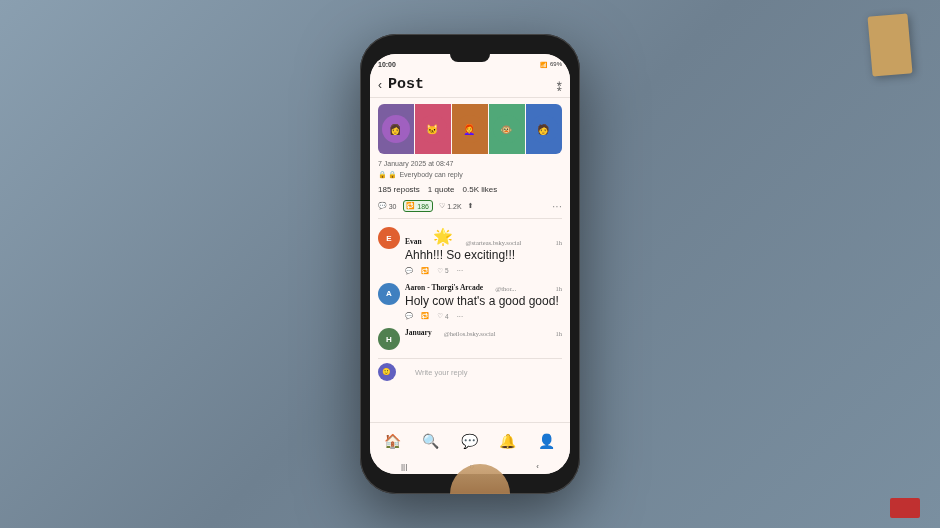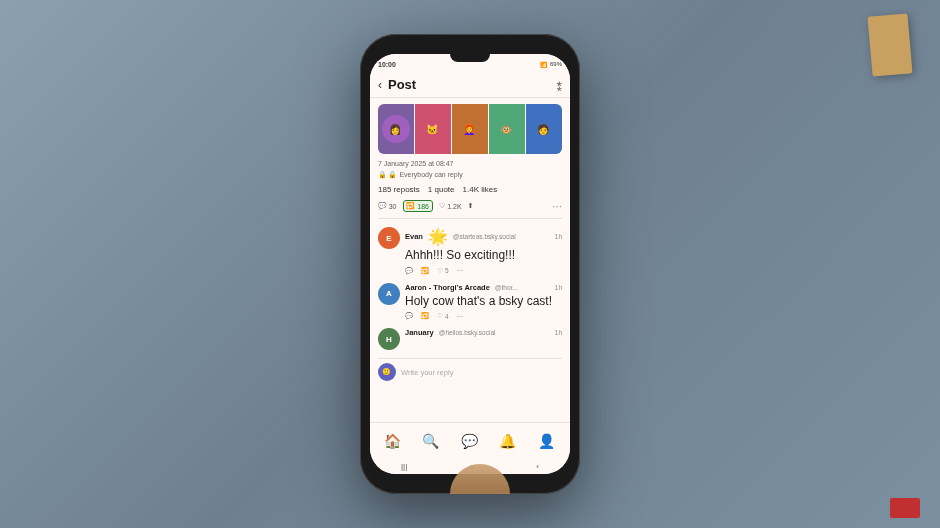--- a/index.html
+++ b/index.html
@@ -97,24 +97,25 @@
       border-bottom: 0.5px solid #e8e0dc;
     }
 
     .back-arrow {
       font-size: 12px;
       color: #333;
       cursor: pointer;
     }
 
     .page-title {
-      font-size: 13px;
+      font-size: 15px;
       font-weight: 600;
       color: #1a1a1a;
       flex: 1;
+      font-family: Liberation Mono, monospace;
     }
 
     .top-icon {
       font-size: 10px;
       color: #555;
     }
 
     
     .content {
       flex: 1;
@@ -236,23 +237,24 @@
       justify-content: center;
       font-size: 8px;
       color: white;
       font-weight: bold;
     }
 
     .comment-body { flex: 1; }
 
     .comment-header {
       display: flex;
-      align-items: center;
-      gap: 5px;
+      align-items: flex-end;
+      gap: 12px;
       margin-bottom: 2px;
+      font-family: Liberation Serif, serif;
     }
 
     .comment-name {
       font-size: 7.5px;
       font-weight: 700;
       color: #1a1a1a;
     }
 
     .comment-handle {
       font-size: 6.5px;
@@ -284,21 +286,21 @@
       gap: 2px;
       font-size: 6.5px;
       color: #888;
       cursor: pointer;
     }
 
     
     .write-reply {
       display: flex;
       align-items: center;
-      gap: 5px;
+      gap: 19px;
       padding: 4px 0;
       border-top: 0.5px solid #e8e0dc;
       margin-top: 2px;
     }
 
     .reply-avatar {
       width: 18px;
       height: 18px;
       border-radius: 50%;
       background: #6060c0;
@@ -441,21 +443,21 @@
 
         <div class="post-meta">7 January 2025 at 08:47</div>
         <div class="post-reply-note">
           <span>🔒</span>
           <span style="font-size:7px;color:#666;">🔒 Everybody can reply</span>
         </div>
 
         <div class="stats-row">
           <span>185 reposts</span>
           <span>1 quote</span>
-          <span>1.4K likes</span>
+          <span>0.5K likes</span>
         </div>
 
         <div class="action-row">
           <div class="action-btn">
             <span>💬</span>
             <span>30</span>
           </div>
           <div class="repost-btn-highlighted">
             <span>🔁</span>
             <span>186</span>
@@ -501,21 +503,21 @@
         </div>
 
         <div class="comment-item">
           <div class="comment-avatar" style="background:#4080c0;">A</div>
           <div class="comment-body">
             <div class="comment-header">
               <span class="comment-name">Aaron - Thorgi's Arcade</span>
               <span class="comment-handle">@thor...</span>
               <span class="comment-time">1h</span>
             </div>
-            <div class="comment-text">Holy cow that's a bsky cast!</div>
+            <div class="comment-text">Holy cow that's a good good!</div>
             <div class="comment-actions">
               <div class="comment-action">
                 <span>💬</span>
               </div>
               <div class="comment-action">
                 <span>🔁</span>
               </div>
               <div class="comment-action">
                 <span>♡</span>
                 <span>4</span>

